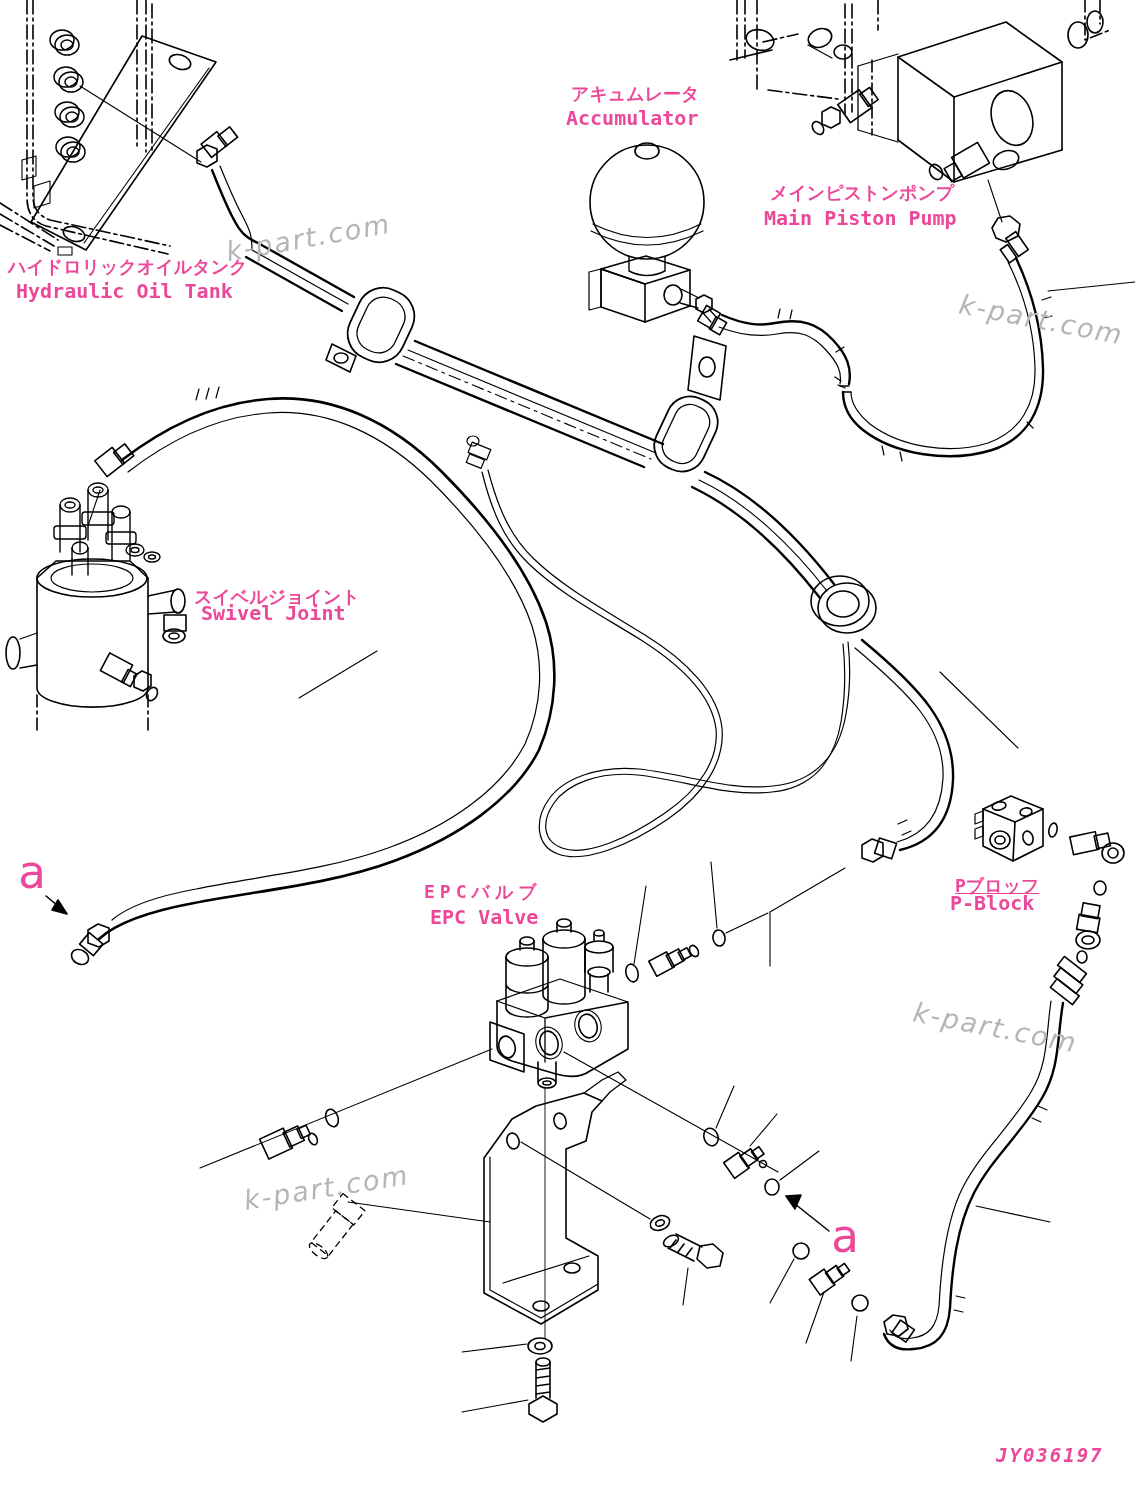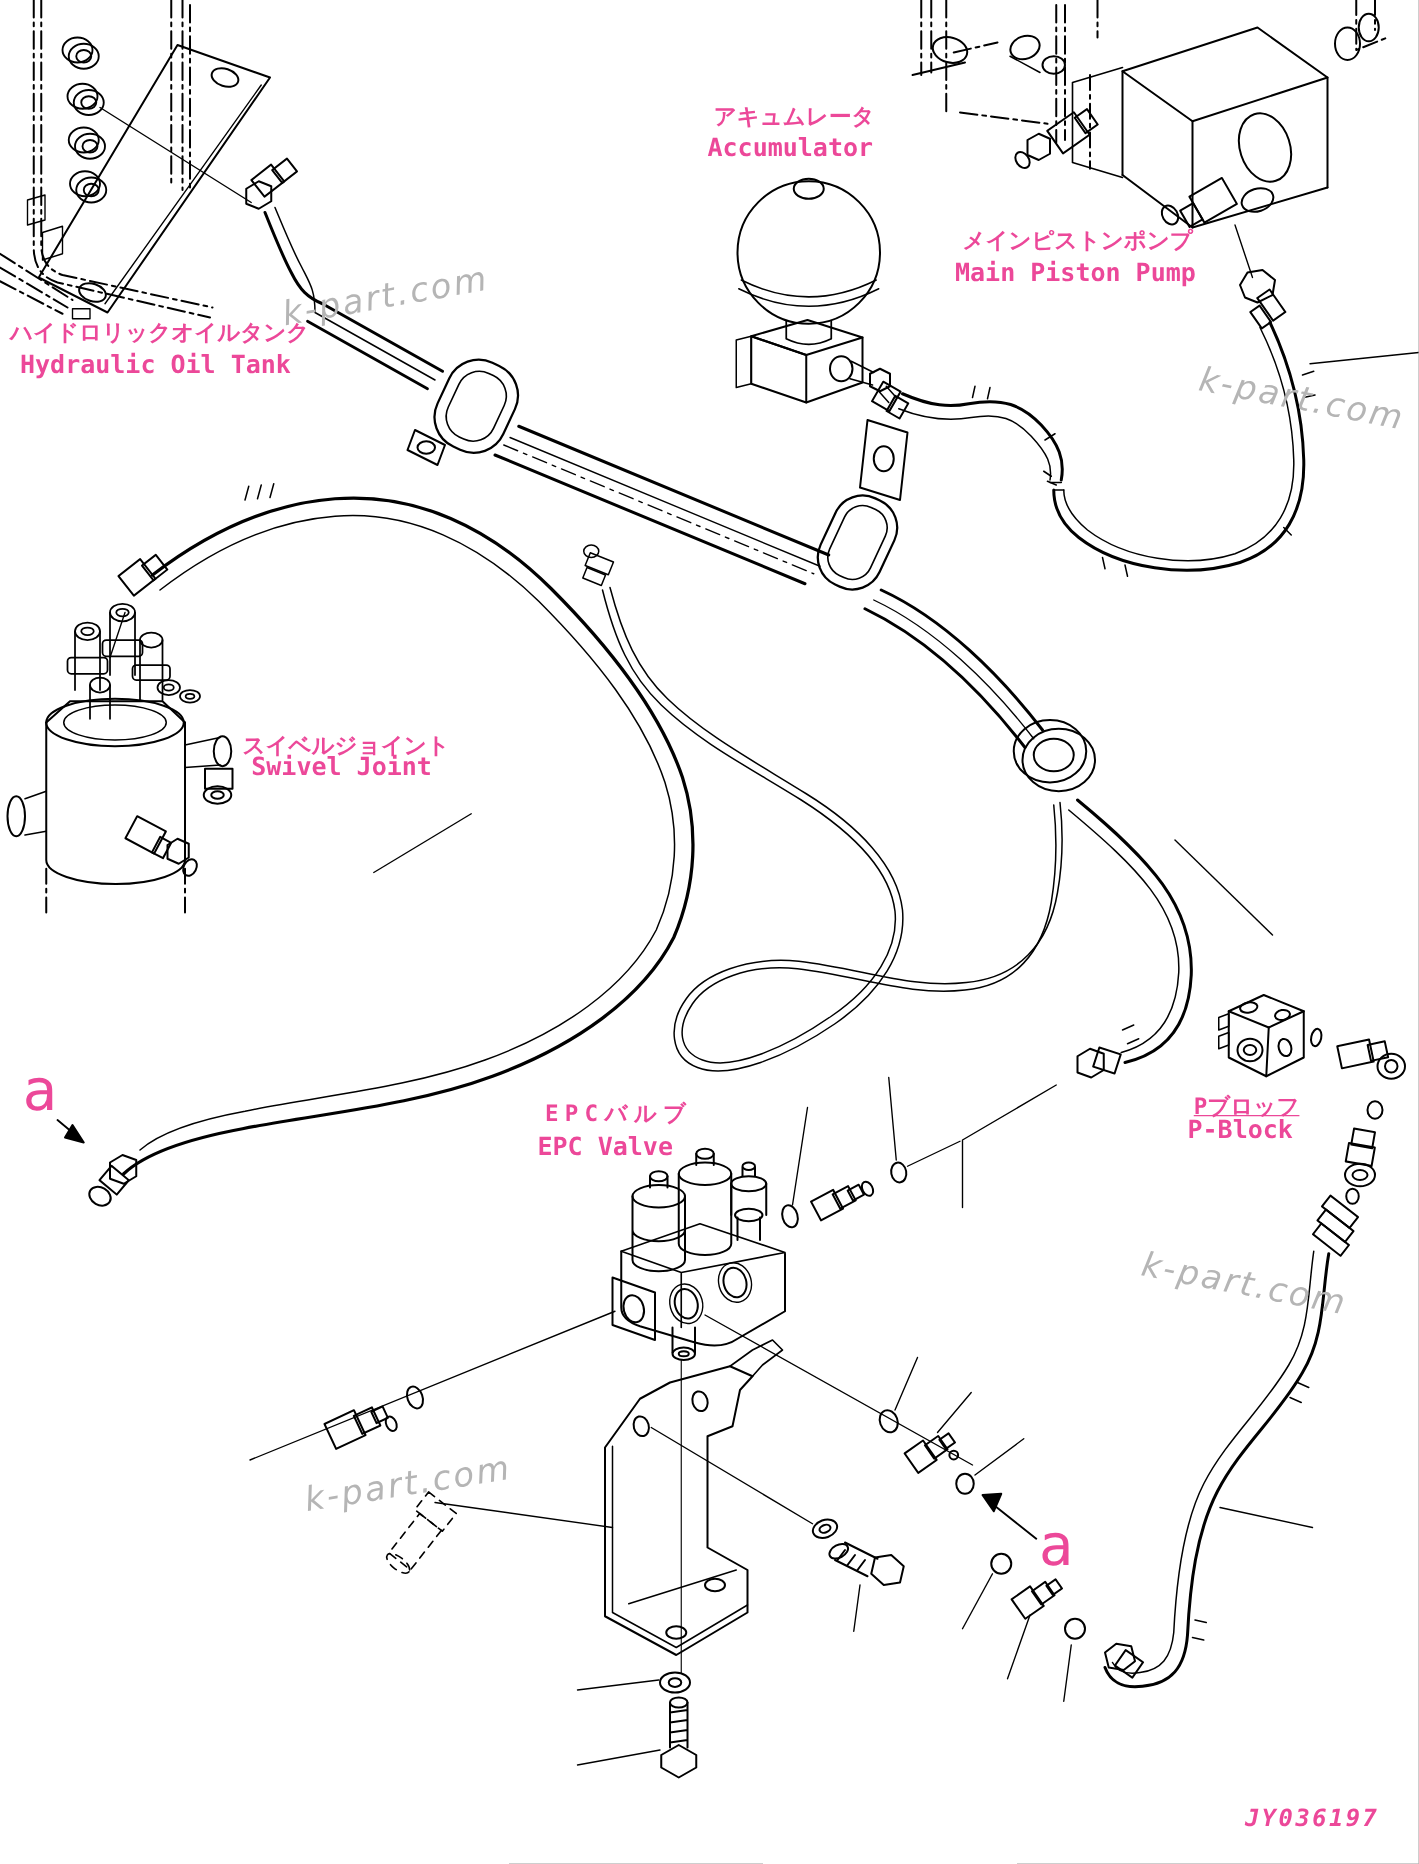--- a/index.html
+++ b/index.html
@@ -397,21 +397,21 @@
 
   <div class="lbl ja" style="left:571px;top:85px;">アキュムレータ</div>
   <div class="lbl en" style="left:566px;top:108px;">Accumulator</div>
 
   <div class="lbl ja" style="left:770px;top:184px;">メインピストンポンプ</div>
   <div class="lbl en" style="left:764px;top:208px;">Main Piston Pump</div>
 
   <div class="lbl ja" style="left:194px;top:576px;margin-top:12px;">スイベルジョイント</div>
   <div class="lbl en" style="left:201px;top:603px;">Swivel Joint</div>
 
-  <div class="lbl ja epc-ja" style="left:436px;top:883px;">EPCバルブ</div>
+  <div class="lbl ja epc-ja" style="left:424px;top:883px;">EPCバルブ</div>
   <div class="lbl en" style="left:430px;top:907px;">EPC Valve</div>
 
   <div class="lbl ja" style="left:955px;top:877px;text-decoration:underline;">Pブロッフ</div>
   <div class="lbl en" style="left:950px;top:893px;">P-Block</div>
 
   <div class="lbl view-a" style="left:18px;top:848px;">a</div>
   <div class="lbl view-a" style="left:831px;top:1212px;">a</div>
 
   <div class="lbl dwg" style="left:996px;top:1446px;">JY036197</div>
 

